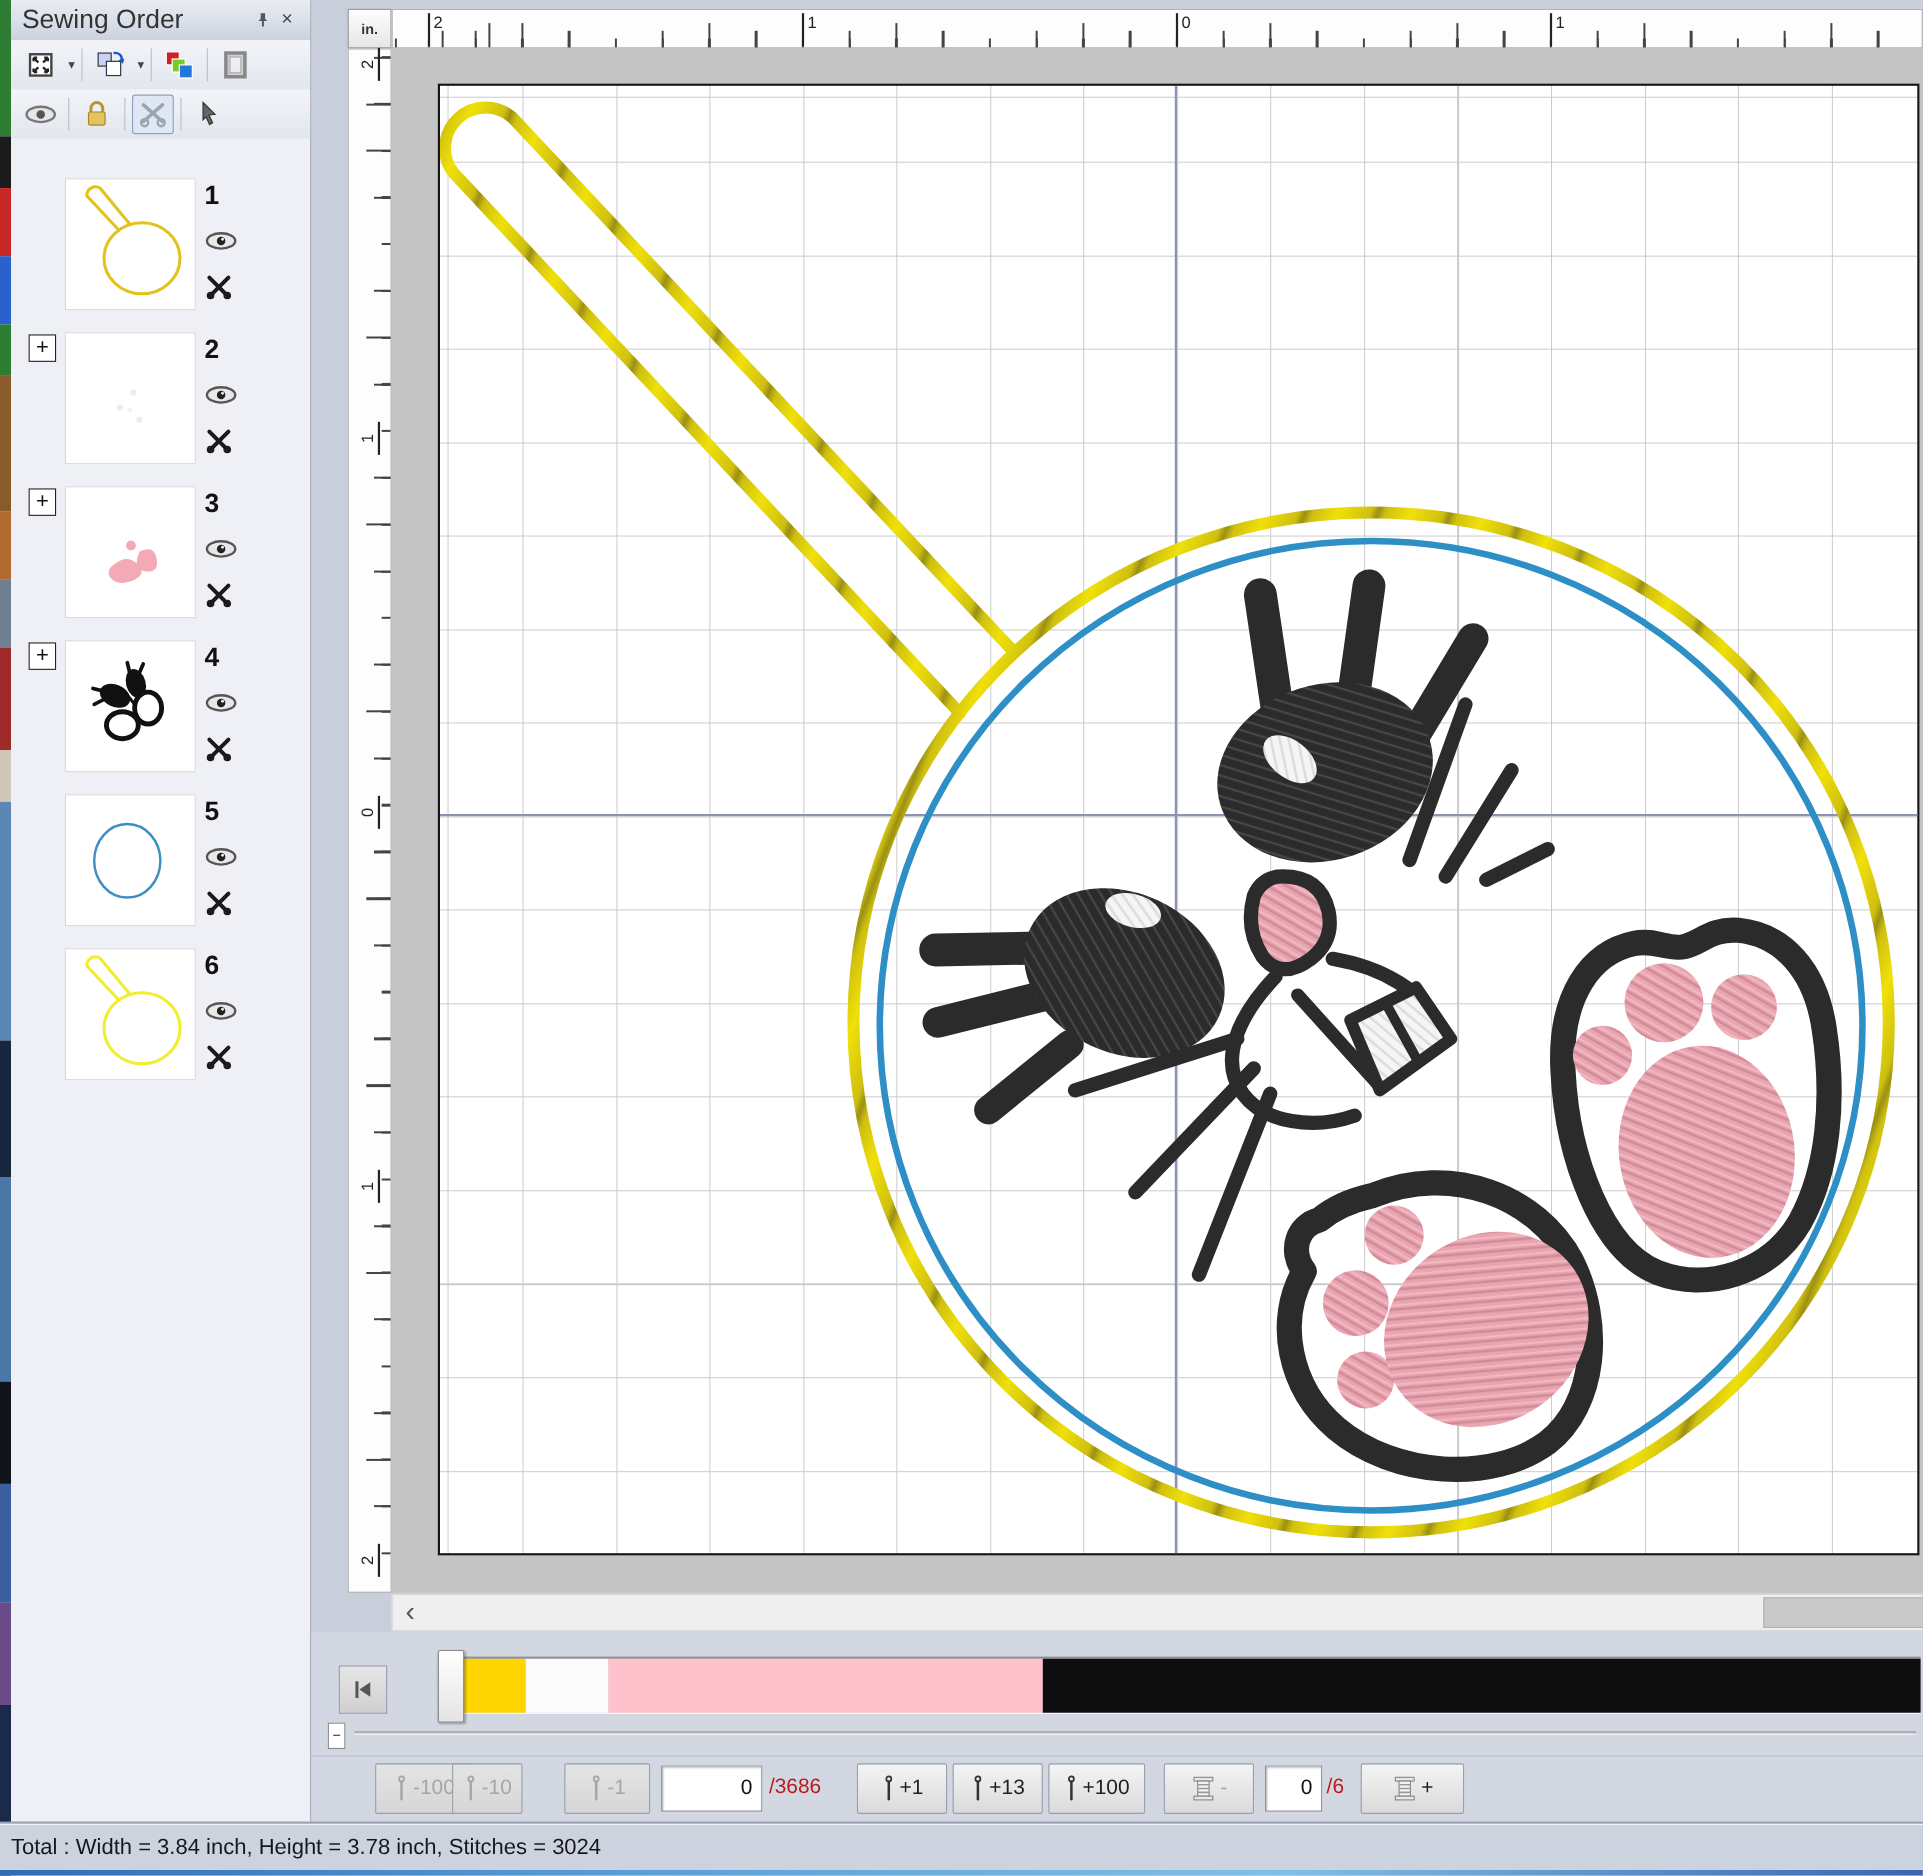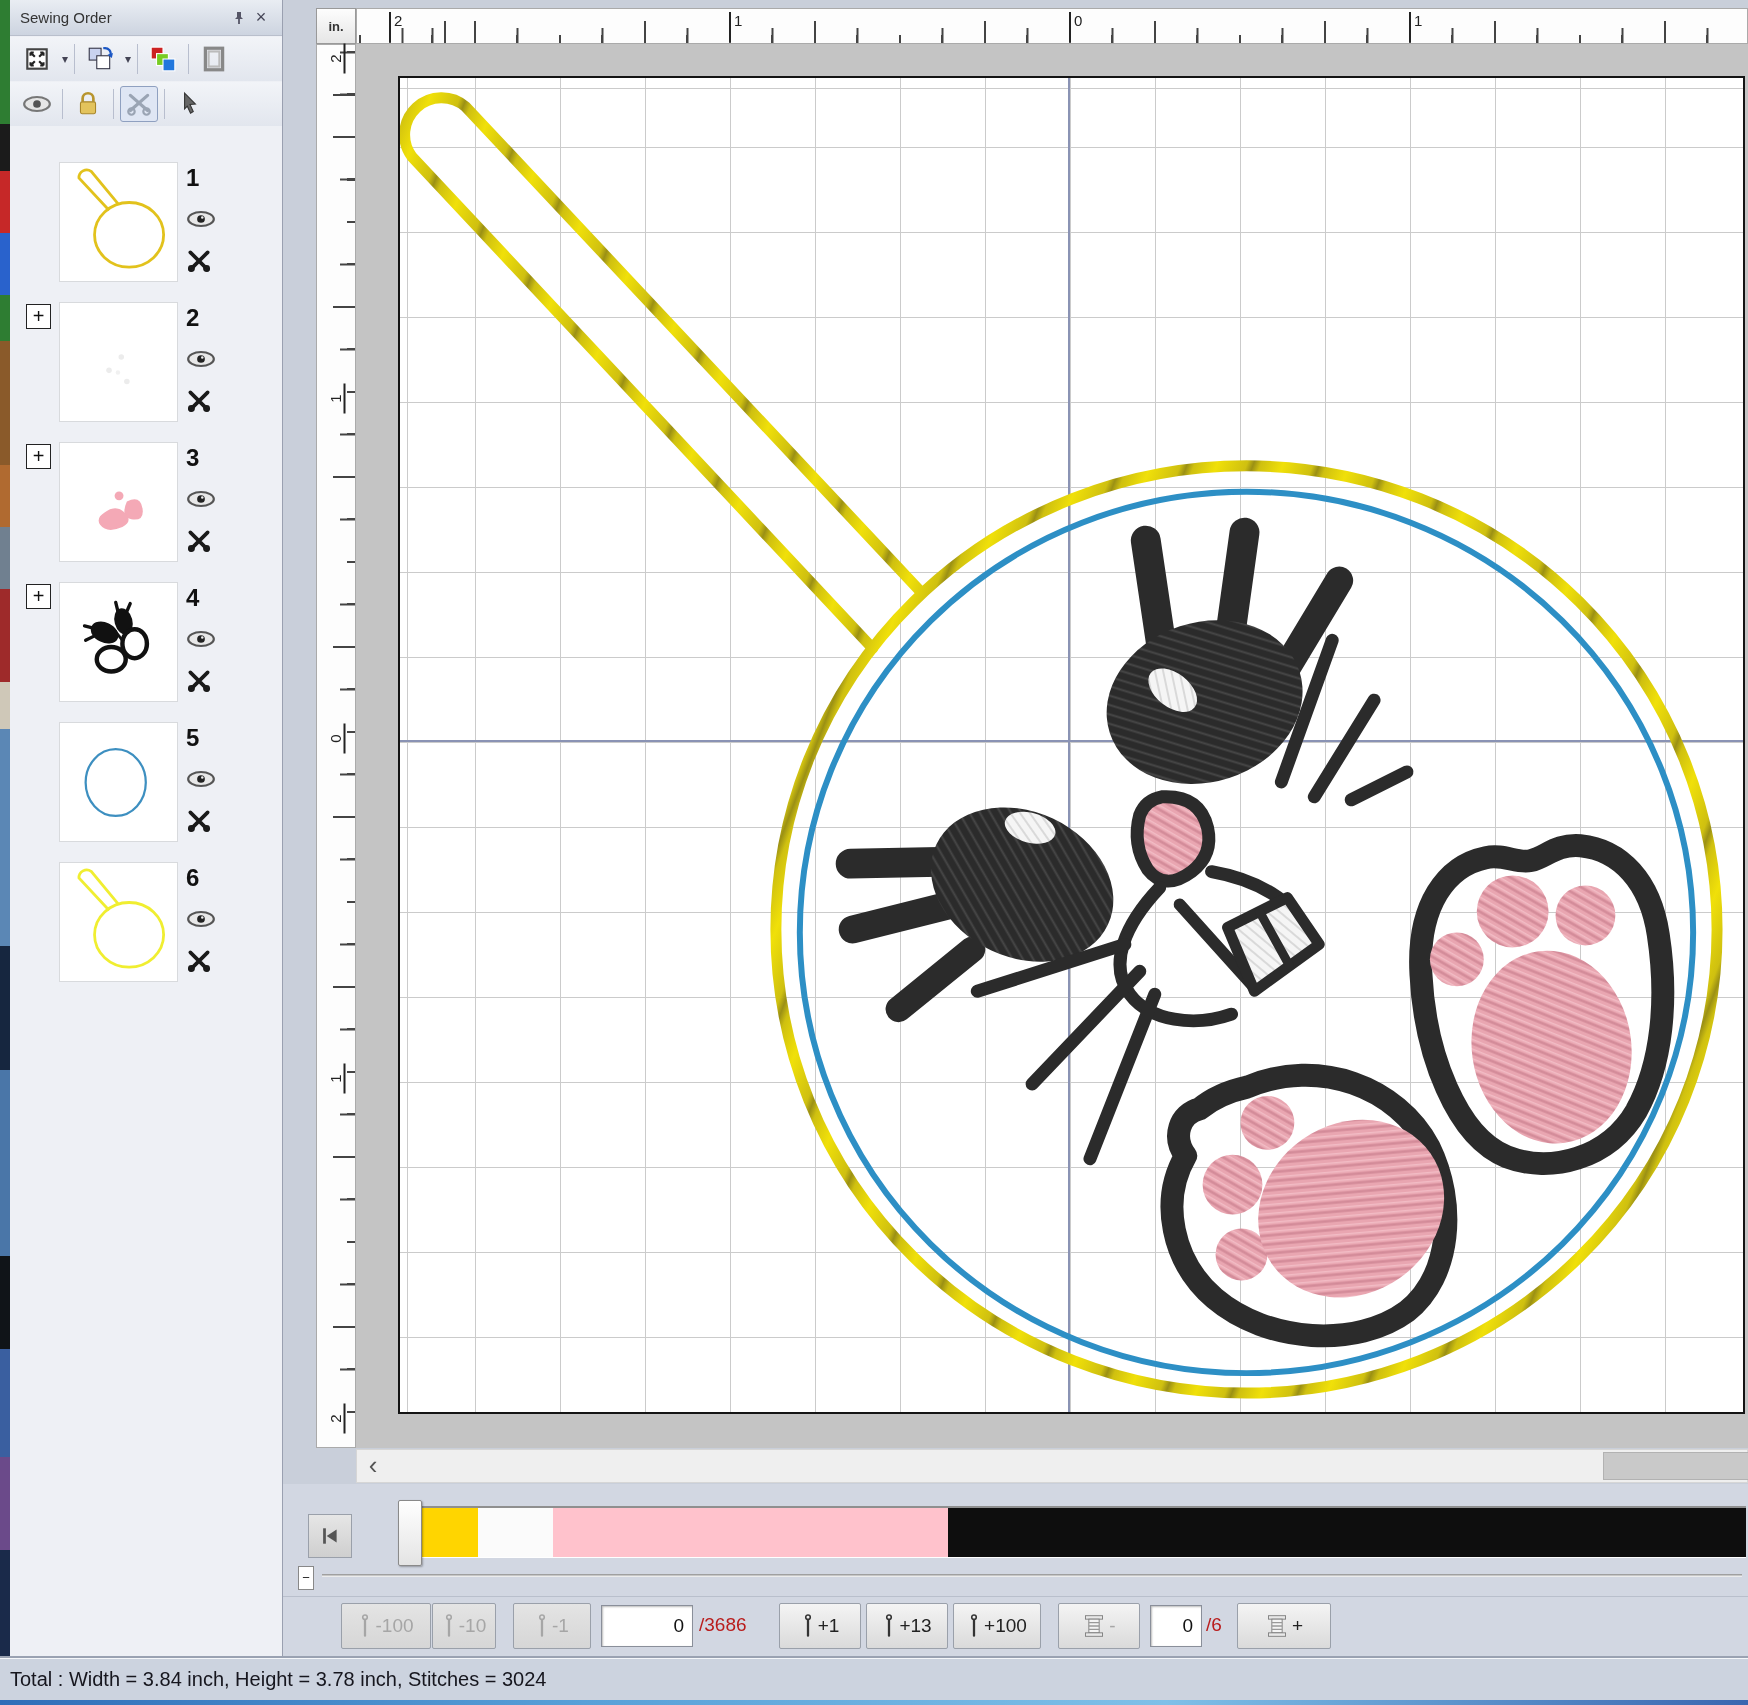--- a/index.html
+++ b/index.html
@@ -9,21 +9,21 @@
 
   
   #desktop-strip { left:0; top:0; width:10px; height:1705px; display:flex; flex-direction:column; }
   #desktop-strip div { width:100%; }
 
   
   #panel { left:10px; top:0; width:273px; height:1656px; background:#eef0f5; border-right:1px solid #9aa0b0; }
   #panel-title { left:0; top:0; width:100%; height:36px;
     background:linear-gradient(#e9edf3,#cdd4e0); border-bottom:1px solid #b9bfcc;
     display:flex; align-items:center; padding:0 10px; }
-  #panel-title .t { font-size:15px; color:#333; flex:1; }
+  #panel-title .t { font-size:24px; color:#333; flex:1; }
   .winbtn { width:22px; height:22px; display:flex; align-items:center; justify-content:center;
     color:#445; font-size:18px; }
   .tbrow { left:0; width:100%; height:44px; display:flex; align-items:center; gap:6px; padding:0 8px;
     background:linear-gradient(#f2f4f8,#e2e6ee); }
   .tbtn { width:38px; height:36px; display:flex; align-items:center; justify-content:center; border-radius:3px; }
   .tbtn.pressed { background:#dfe6f4; border:1px solid #8fa0c0; }
   .tbsep { width:1px; height:30px; background:#b8bece; }
   .dd { font-size:12px; color:#445; }
 
   .item-row { left:0; width:100%; height:140px; position:absolute; }
@@ -493,21 +493,21 @@
 </div>
 
 <div class="abs" id="stitchbar">
   <div class="sbtn disabled" style="left:58px;width:90px">
     <svg width="14" height="28" viewBox="0 0 16 30">
         <circle cx="8" cy="5" r="2.6" fill="none" stroke="#a6a6a6" stroke-width="1.8"></circle>
         <path d="M8 8 L8 26" stroke="#a6a6a6" stroke-width="2.6" stroke-linecap="round"></path>
       </svg>
     <span>-100</span>
   </div>
-  <div class="sbtn disabled" style="left:149px;width:64px">
+  <div class="sbtn disabled" style="left:128px;width:64px">
     <svg width="14" height="28" viewBox="0 0 16 30">
         <circle cx="8" cy="5" r="2.6" fill="none" stroke="#a6a6a6" stroke-width="1.8"></circle>
         <path d="M8 8 L8 26" stroke="#a6a6a6" stroke-width="2.6" stroke-linecap="round"></path>
       </svg>
     <span>-10</span>
   </div>
   <div class="sbtn disabled" style="left:230px;width:78px">
     <svg width="14" height="28" viewBox="0 0 16 30">
         <circle cx="8" cy="5" r="2.6" fill="none" stroke="#a6a6a6" stroke-width="1.8"></circle>
         <path d="M8 8 L8 26" stroke="#a6a6a6" stroke-width="2.6" stroke-linecap="round"></path>

